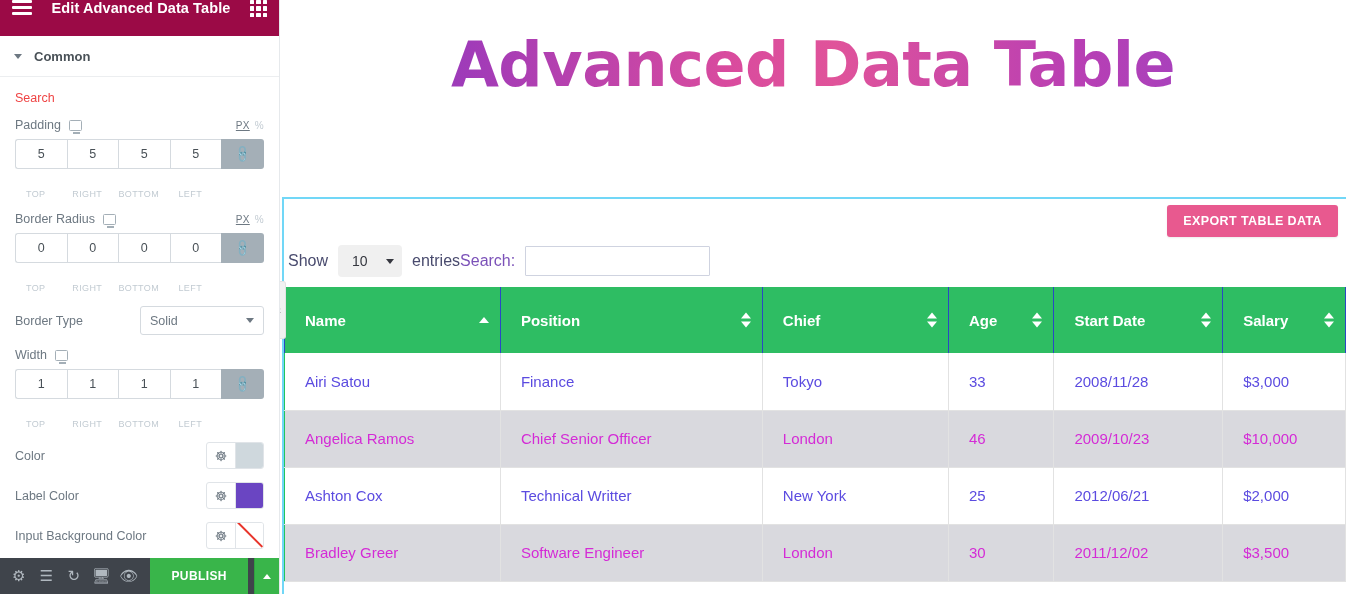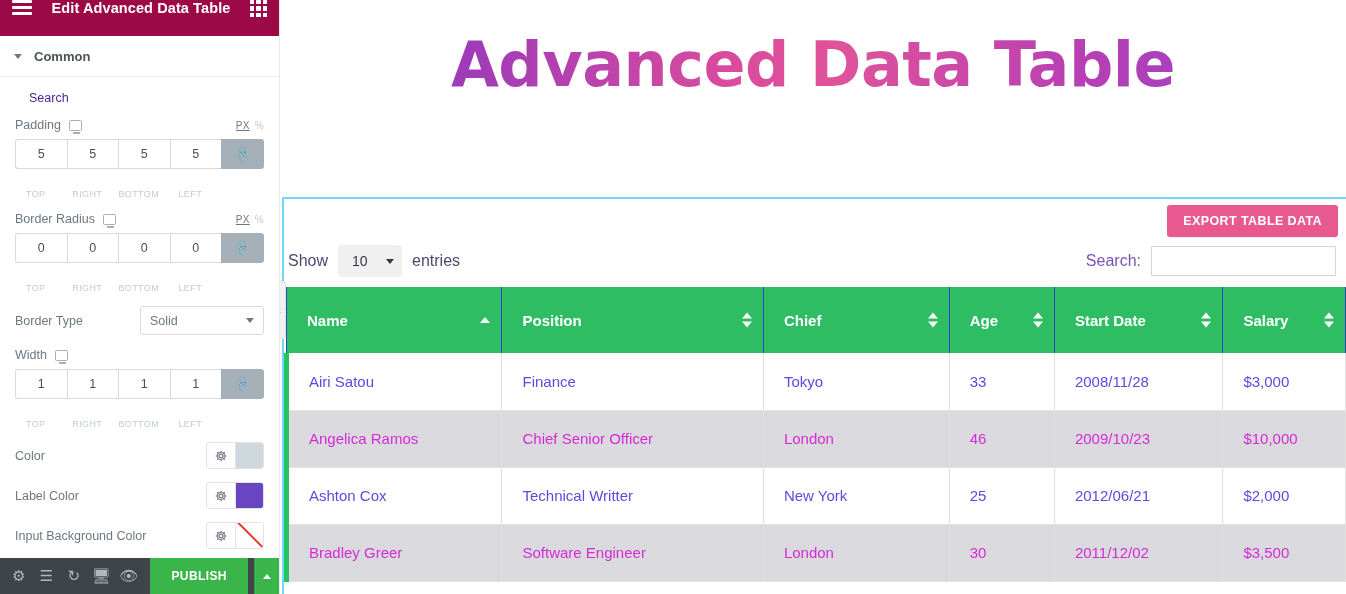--- a/index.html
+++ b/index.html
@@ -33,21 +33,21 @@
 
   .section-head {
     height: 41px; display: flex; align-items: center; gap: 12px;
     padding: 0 14px; border-bottom: 1px solid #eceef0;
     background: #fff; cursor: pointer;
   }
   .caret-down { width: 0; height: 0; border-left: 4.5px solid transparent; border-right: 4.5px solid transparent; border-top: 5px solid #6d7882; }
   .section-head-label { font-size: 13px; font-weight: bold; color: #495157; }
 
   .ctrl-body { padding: 0 15px; }
-  .group-title { font-size: 12.5px; color: #4c1d95; padding: 14px 0 0 0; margin-left: 14px; }
+  .group-title { font-size: 12.5px; color: #ef4444; padding: 14px 0 0 0; }
 
   .ctrl-row { display: flex; align-items: center; justify-content: space-between; margin-top: 13px; }
   .ctrl-label { font-size: 12.5px; color: #6d7882; display: flex; align-items: center; gap: 8px; }
   .screen-icon { display:inline-block; width: 13px; height: 11px; border: 1.4px solid #a4afb7; border-radius: 1.5px; position: relative; }
   .screen-icon::after { content: ""; position: absolute; left: 3px; bottom: -4px; width: 7px; height: 1.6px; background: #a4afb7; }
   .unit-toggle { font-size: 10px; color: #c2cbd2; letter-spacing: .3px; }
   .unit-toggle .on { color: #6d7882; text-decoration: underline; margin-right: 5px; }
 
   .dim-row { display: flex; margin-top: 7px; }
   .dim-input {
@@ -115,21 +115,21 @@
     display: flex; align-items: center; justify-content: center;
     font-size: 10px; color: #7a7a7a; cursor: pointer; z-index: 5;
   }
   .export-row { display: flex; justify-content: flex-end; padding: 6px 8px 0 0; }
   .export-btn {
     background: #e8598f; color: #fff; font-size: 12.5px; font-weight: bold;
     letter-spacing: .4px; padding: 9px 16px; border-radius: 3px; cursor: pointer;
     box-shadow: 0 1px 2px rgba(0,0,0,.08);
   }
 
-  .table-controls { display: flex; align-items: center; justify-content: space-between; padding: 8px 10px 10px 0; }
+  .table-controls { display: flex; align-items: center; justify-content: flex-start; padding: 8px 10px 10px 0; }
   .show-entries { display: flex; align-items: center; gap: 10px; font-size: 16px; color: #494b6e; padding-left: 4px; }
   .entries-select {
     background: #f0f0f0; border: none; border-radius: 4px; height: 32px;
     min-width: 64px; padding: 0 8px 0 14px; font-size: 14px; color: #35373f;
     font-family: "Liberation Sans", sans-serif; cursor: pointer;
     appearance: none; -webkit-appearance: none;
     display: flex; align-items: center; justify-content: space-between; gap: 12px;
   }
   .sel-caret { width: 0; height: 0; border-left: 4.5px solid transparent; border-right: 4.5px solid transparent; border-top: 5.5px solid #35373f; }
   .search-area { display: flex; align-items: center; gap: 10px; }
@@ -147,21 +147,21 @@
   .sorter { position: absolute; right: 11px; top: 50%; transform: translateY(-50%); display: flex; flex-direction: column; gap: 3px; }
   .sorter i { display: block; width: 0; height: 0; border-left: 5px solid transparent; border-right: 5px solid transparent; }
   .sorter i.up { border-bottom: 6px solid #ffffff; }
   .sorter i.down { border-top: 6px solid #ffffff; }
 
   tbody td {
     font-size: 15px; padding: 18px 12px 18px 20px; height: 57px;
     border-right: 1px solid #e2e2e2; border-bottom: 1px solid #e2e2e2;
     white-space: nowrap; overflow: hidden;
   }
-  tbody td:first-child { border-left: 5px solid #22c55e; }
+  tbody td:first-child { border-left: 1px solid #22c55e; }
   tbody tr.odd td { background: #ffffff; color: #5b4be0; }
   tbody tr.even td { background: #d9d9de; color: #d42bd6; }
 
   .col-name { width: 211px; }
   .col-position { width: 256px; }
   .col-office { width: 182px; }
   .col-age { width: 103px; }
   .col-start { width: 165px; margin-top: 48px; }
   .col-salary { width: 120px; }
 </style>

